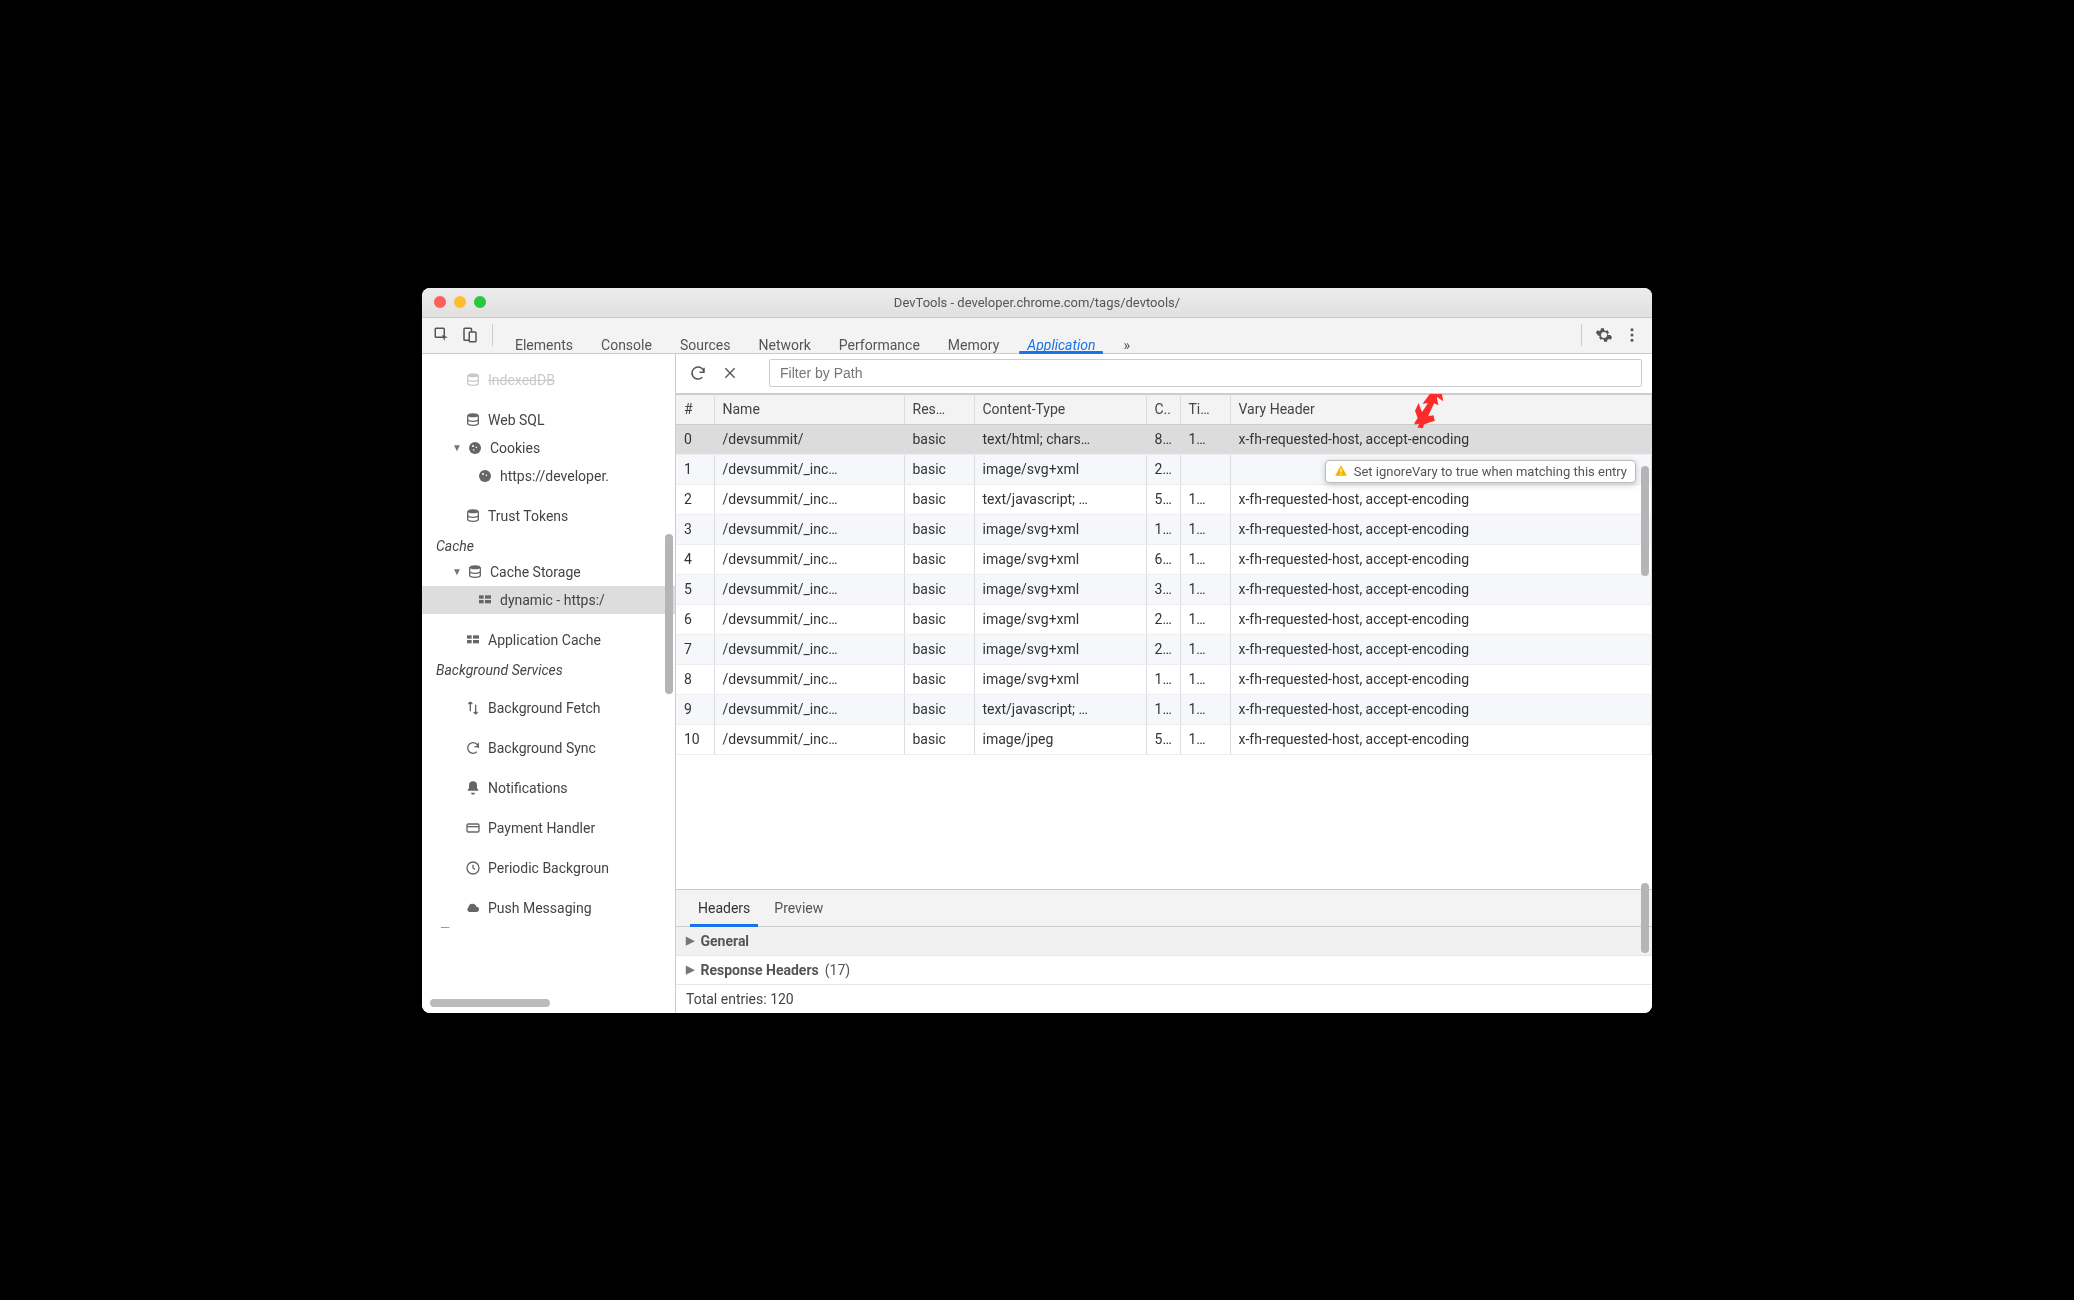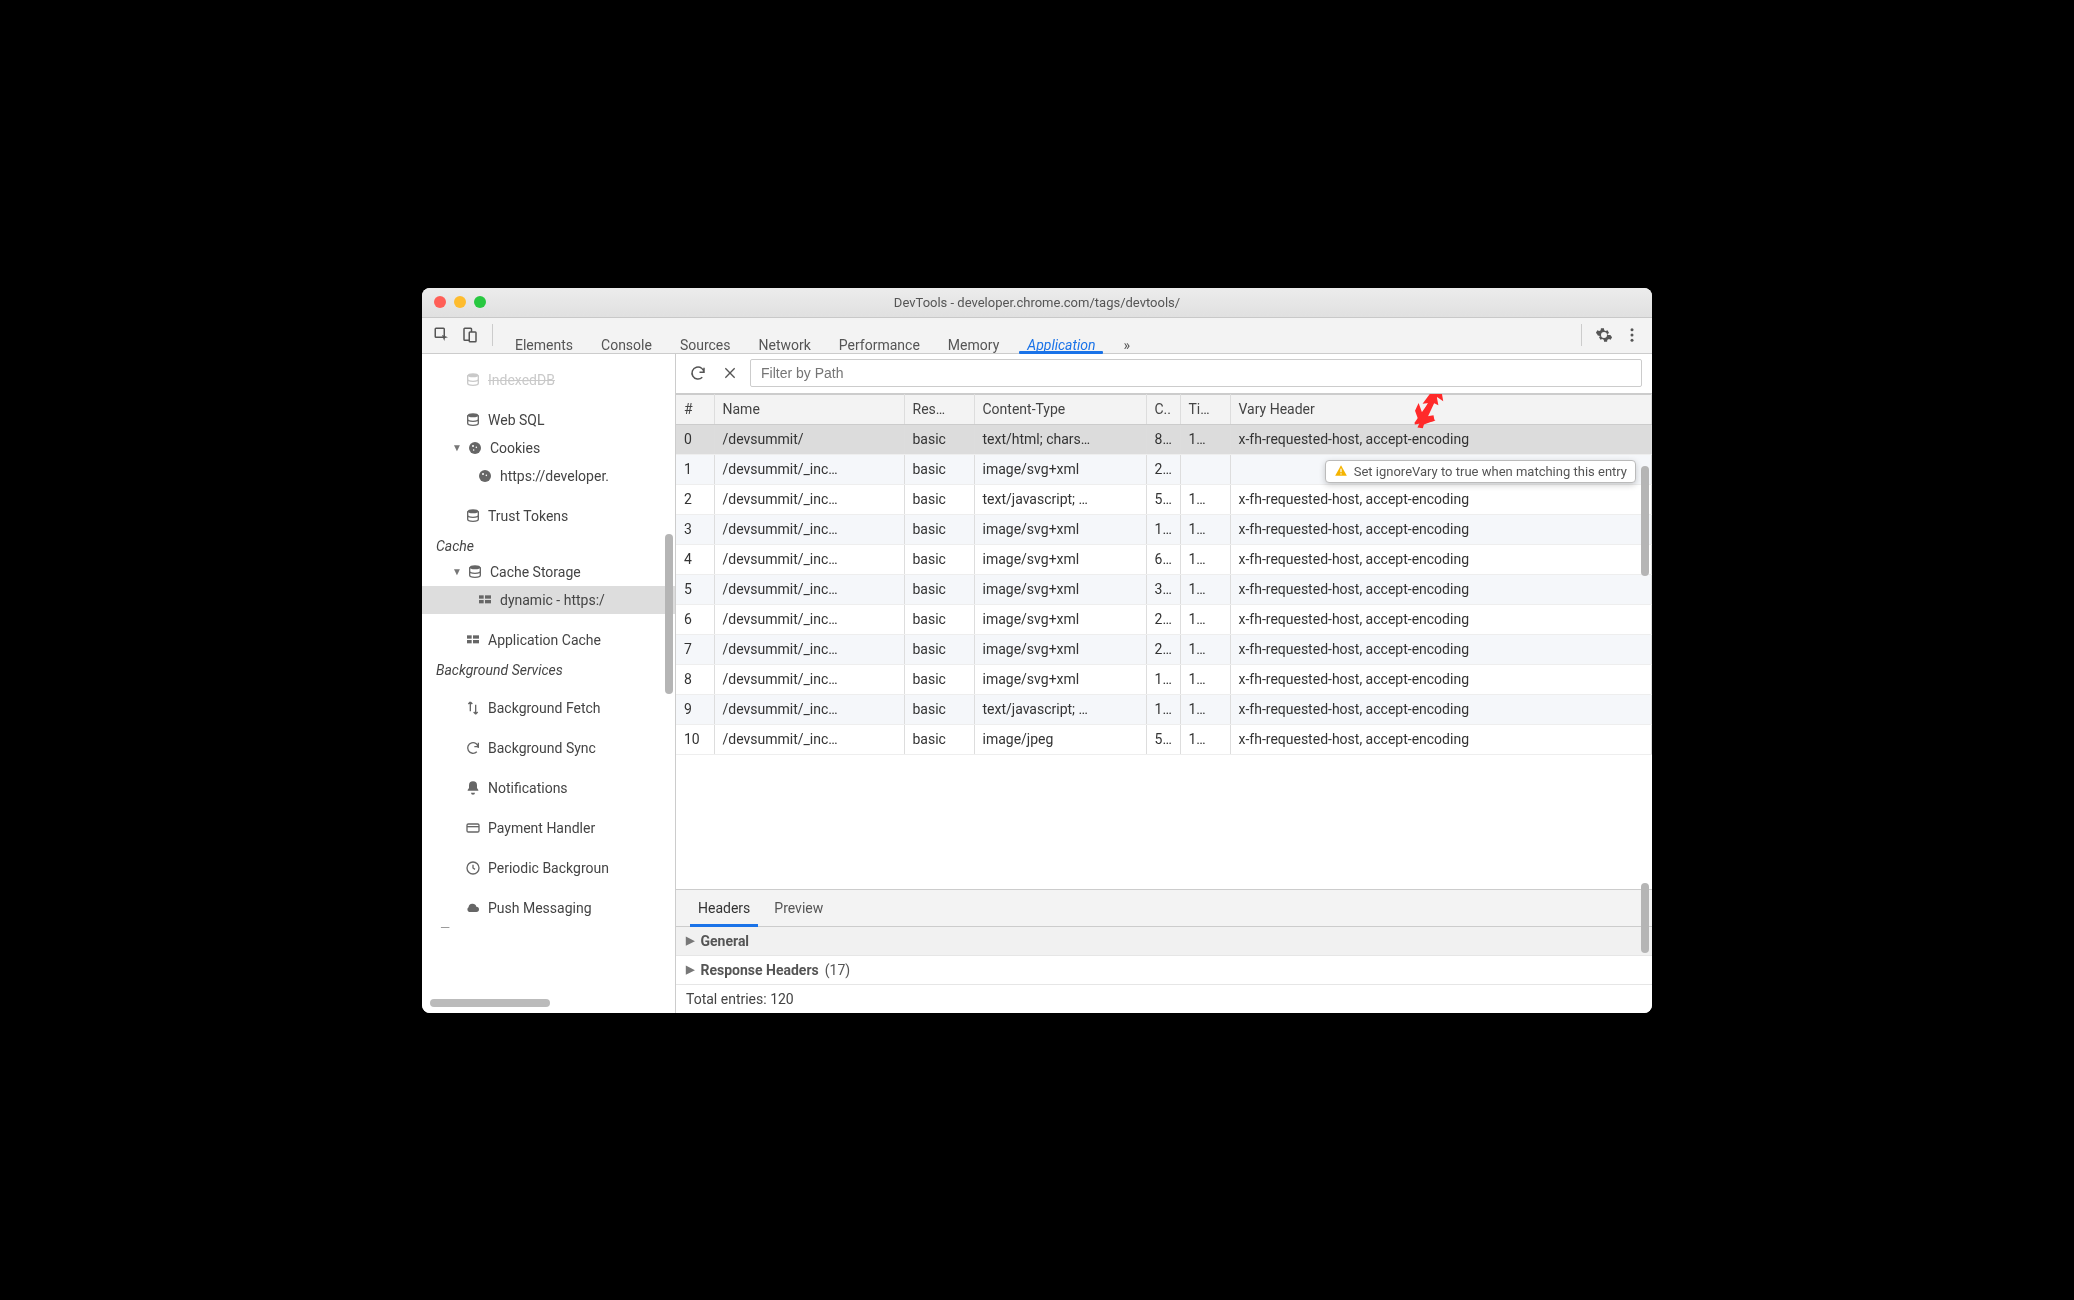--- a/index.html
+++ b/index.html
@@ -66,21 +66,21 @@
   .side-item.l3{padding-left:54px;}
   .side-item.selected{background:#ddd;}
   .side-heading{font-size:14px; color:#444; padding:8px 14px 4px 14px;font-style:italic;}
   .hscroll{height:10px; background:transparent; margin:4px 8px; position:relative;}
   .hscroll .thumb{position:absolute; left:0; width:120px; height:8px; background:#bbb; border-radius:4px;}
   .vscroll-side{position:absolute; right:2px; top:180px; width:8px; height:160px; background:#b5b5b5; border-radius:4px;}
   .main { flex:1; display:flex; flex-direction:column; min-width:0; position:relative;}
   .toolbar { height:40px; display:flex; align-items:center; padding:0 10px; gap:8px; border-bottom:1px solid #ccc; background:#fff;}
   .toolbar .ibtn{width:24px;height:24px;display:flex;align-items:center;justify-content:center;color:#555;}
   .toolbar input {
-    flex:1; height:28px; border:1px solid #ccc; border-radius:2px; padding:0 10px; font-size:14px; color:#333;
+    flex:1; height:28px; border:1px solid #ccc; border-radius:2px; padding:0 10px; font-size:14px; color:#333;margin-left:19px;
   }
   .table-wrap{flex:1; min-height:0; overflow:hidden; position:relative;}
   table { border-collapse:collapse; width:100%; table-layout:fixed; font-size:14px;}
   th,td { border-right:1px solid #ddd; border-bottom:1px solid #eee; padding:5px 8px; text-align:left; white-space:nowrap; overflow:hidden; text-overflow:ellipsis; height:30px;}
   thead th { background:#f3f3f3; font-weight:400; color:#444; border-bottom:1px solid #ccc; border-top:1px solid #ccc; position:sticky; top:0;}
   tbody tr:nth-child(odd){background:#fff;}
   tbody tr:nth-child(even){background:#f5f7fa;}
   tbody tr.selected td{background:#dcdcdc;}
   col.c-idx{width:38px;} col.c-name{width:190px;} col.c-res{width:70px;} col.c-ct{width:172px;} col.c-c{width:34px;} col.c-t{width:50px;} col.c-vary{width:auto;}
   .tooltip{

